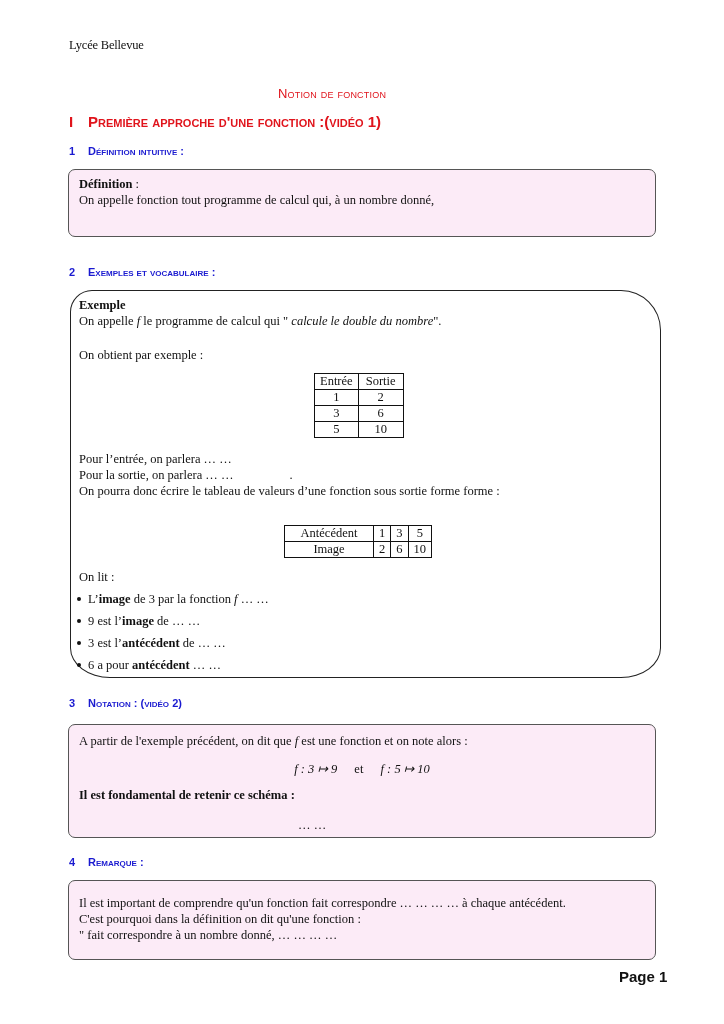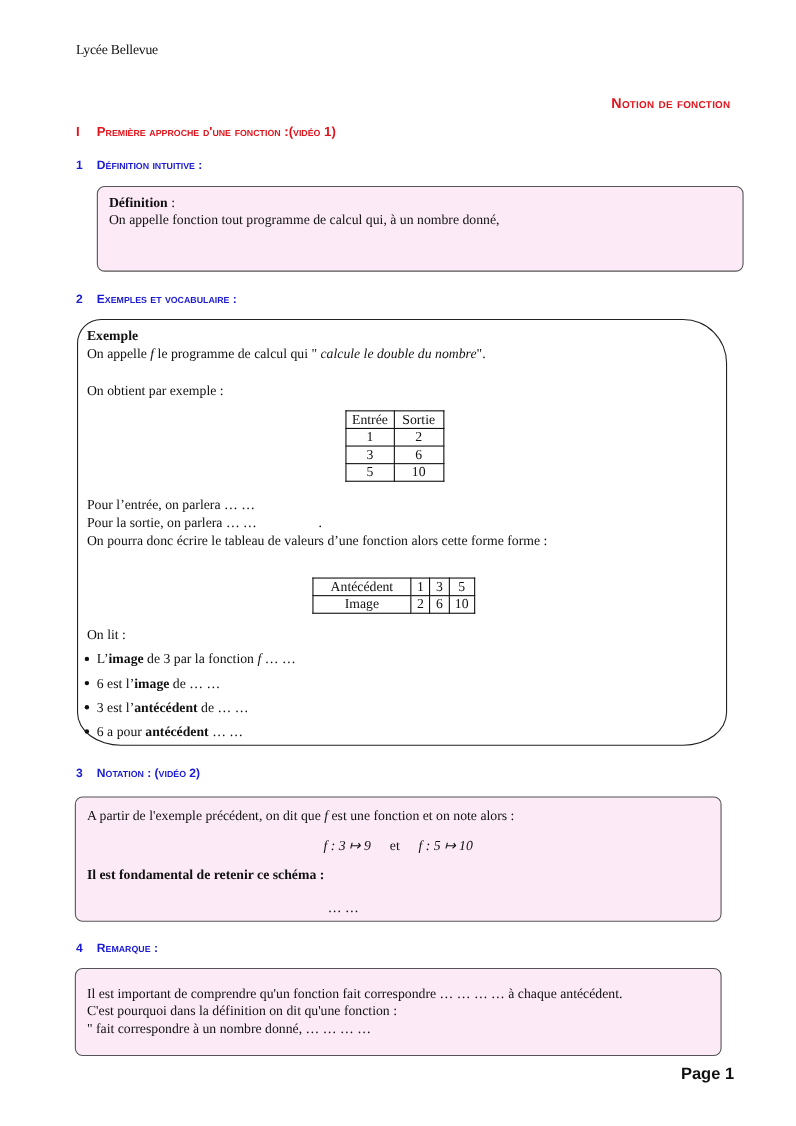--- a/index.html
+++ b/index.html
@@ -2,26 +2,26 @@
 <html><head>
 <meta charset="utf-8">
 <style>
   html, body { margin: 0; padding: 0; background: #ffffff; }
   body { width: 724px; height: 1024px; position: relative; overflow: hidden;
          font-family: "DejaVu Serif", "Liberation Serif", serif; color: #111; }
 
   .header-school { position: absolute; left: 69px; top: 38px; font-size: 12.5px;
                    font-family: "Liberation Serif", serif; letter-spacing: -0.2px; }
 
-  .page-title { position: absolute; left: 0; width: 664px; top: 86px; text-align: right;
-                color: #e0141c; font-family: "Liberation Sans", sans-serif; font-weight: bold;
+  .page-title { position: absolute; left: 0; width: 664px; top: 86px; text-align: center;
+                color: #e0141c; font-family: "Liberation Sans", sans-serif; font-weight: normal;
                 font-size: 13px; font-variant: small-caps; letter-spacing: 0.2px; }
 
   .h-part { position: absolute; left: 69px; top: 113px; color: #e0141c;
-            font-family: "Liberation Sans", sans-serif; font-weight: bold; font-size: 12px;
+            font-family: "Liberation Sans", sans-serif; font-weight: bold; font-size: 15px;
             font-variant: small-caps; }
   .h-sec { position: absolute; left: 69px; color: #1a1ad0;
            font-family: "Liberation Sans", sans-serif; font-weight: bold; font-size: 11px;
            font-variant: small-caps; }
   .h-num { display: inline-block; width: 19px; }
 
   .box-pink { position: absolute; left: 68px; width: 588px; background: #fcebf7;
               border: 1px solid #555; border-radius: 7px; box-sizing: border-box;
               font-family: "Liberation Serif", serif; font-size: 12.5px; line-height: 16px; }
 
@@ -52,21 +52,21 @@
 <div class="page-title">Notion de fonction</div>
 
 <div class="h-part">
   <span class="h-num">I</span><span>Première approche d'une fonction :(vidéo 1)</span>
 </div>
 
 <div class="h-sec" style="top:145px;">
   <span class="h-num">1</span><span>Définition intuitive :</span>
 </div>
 
-<div class="box-pink" style="top:169px; height:78px; padding:6px 10px;margin-left:20px;">
+<div class="box-pink" style="top:169px; height:68px; padding:6px 10px;">
   <div><b>Définition</b><span> :</span></div>
   <div>On appelle fonction tout programme de calcul qui, à un nombre donné,</div>
 </div>
 
 <div class="h-sec" style="top:266px;">
   <span class="h-num">2</span><span>Exemples et vocabulaire :</span>
 </div>
 
 <div class="box-example">
   <div class="ex-line" style="top:6px;"><b>Exemple</b></div>
@@ -89,21 +89,21 @@
     </tr>
     <tr>
       <td>5</td>
       <td>10</td>
     </tr>
   </tbody>
     </table>
 
   <div class="ex-line" style="top:160px;">Pour l’entrée, on parlera … …</div>
   <div class="ex-line" style="top:176px;"><span>Pour la sortie, on parlera … …</span><span style="margin-left:56px;">.</span></div>
-  <div class="ex-line" style="top:192px;">On pourra donc écrire le tableau de valeurs d’une fonction alors cette forme forme :</div>
+  <div class="ex-line" style="top:192px;">On pourra donc écrire le tableau de valeurs d’une fonction sous sortie forme forme :</div>
 
   <table class="vt" style="left:213px; top:234px;">
     <tbody>
         <tr>
       <td style="width:78px;">Antécédent</td>
       <td>1</td>
       <td>3</td>
       <td>5</td>
     </tr>
     <tr>
@@ -114,21 +114,21 @@
     </tr>
   </tbody>
     </table>
 
   <div class="ex-line" style="top:278px;">On lit :</div>
 
   <div class="bullet" style="top:300px;">
     <span class="dot"></span><span>L’</span><b>image</b><span> de 3 par la fonction </span><i class="f">f</i><span> … …</span>
   </div>
   <div class="bullet" style="top:322px;">
-    <span class="dot"></span><span>6 est l’</span><b>image</b><span> de … …</span>
+    <span class="dot"></span><span>9 est l’</span><b>image</b><span> de … …</span>
   </div>
   <div class="bullet" style="top:344px;">
     <span class="dot"></span><span>3 est l’</span><b>antécédent</b><span> de … …</span>
   </div>
   <div class="bullet" style="top:366px;">
     <span class="dot"></span><span>6 a pour </span><b>antécédent</b><span> … …</span>
   </div>
 </div>
 
 <div class="h-sec" style="top:697px;">

